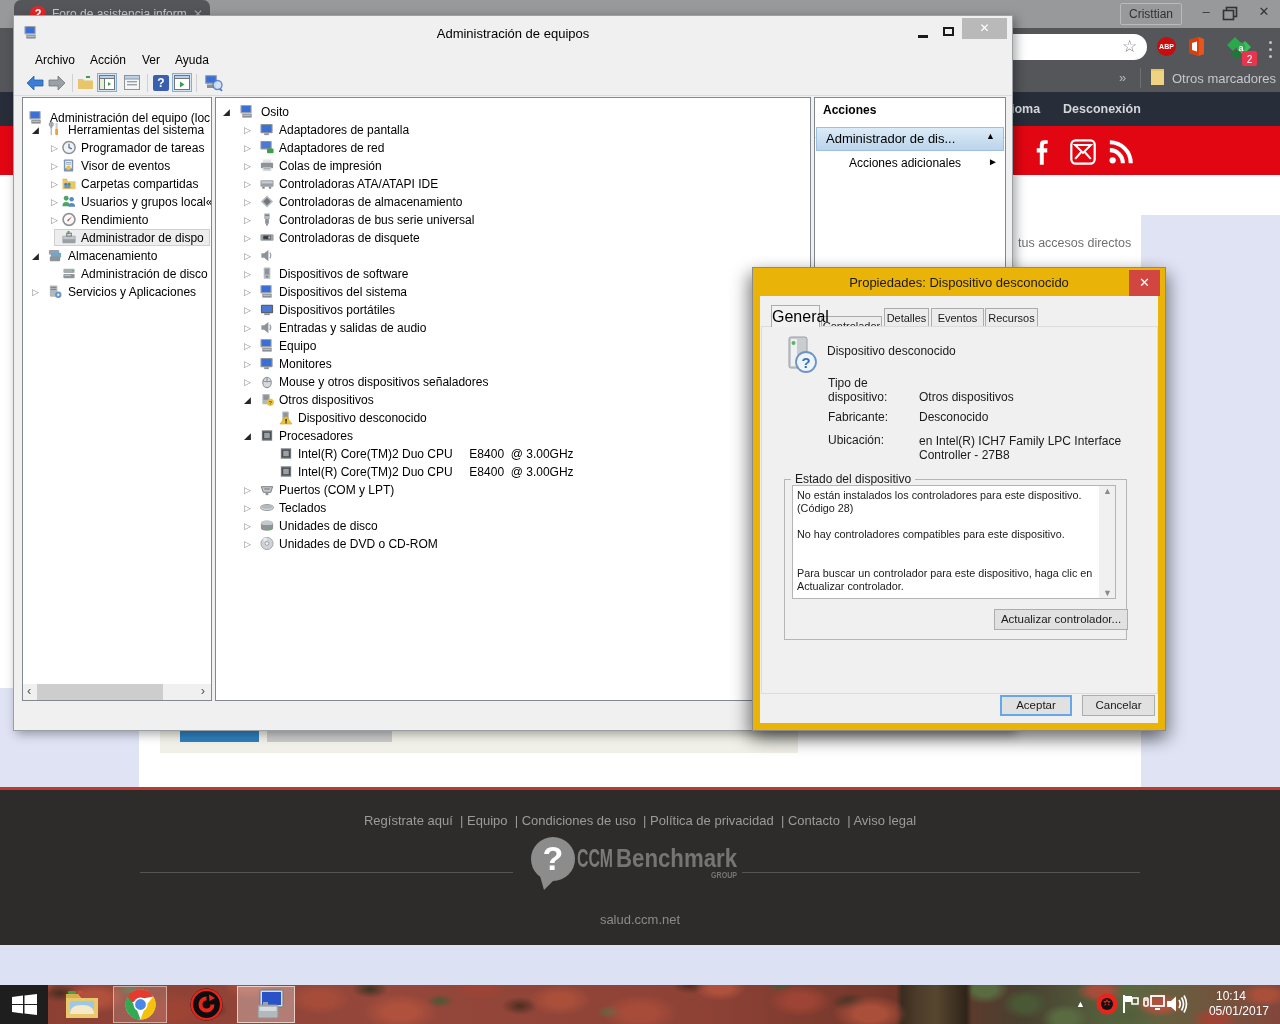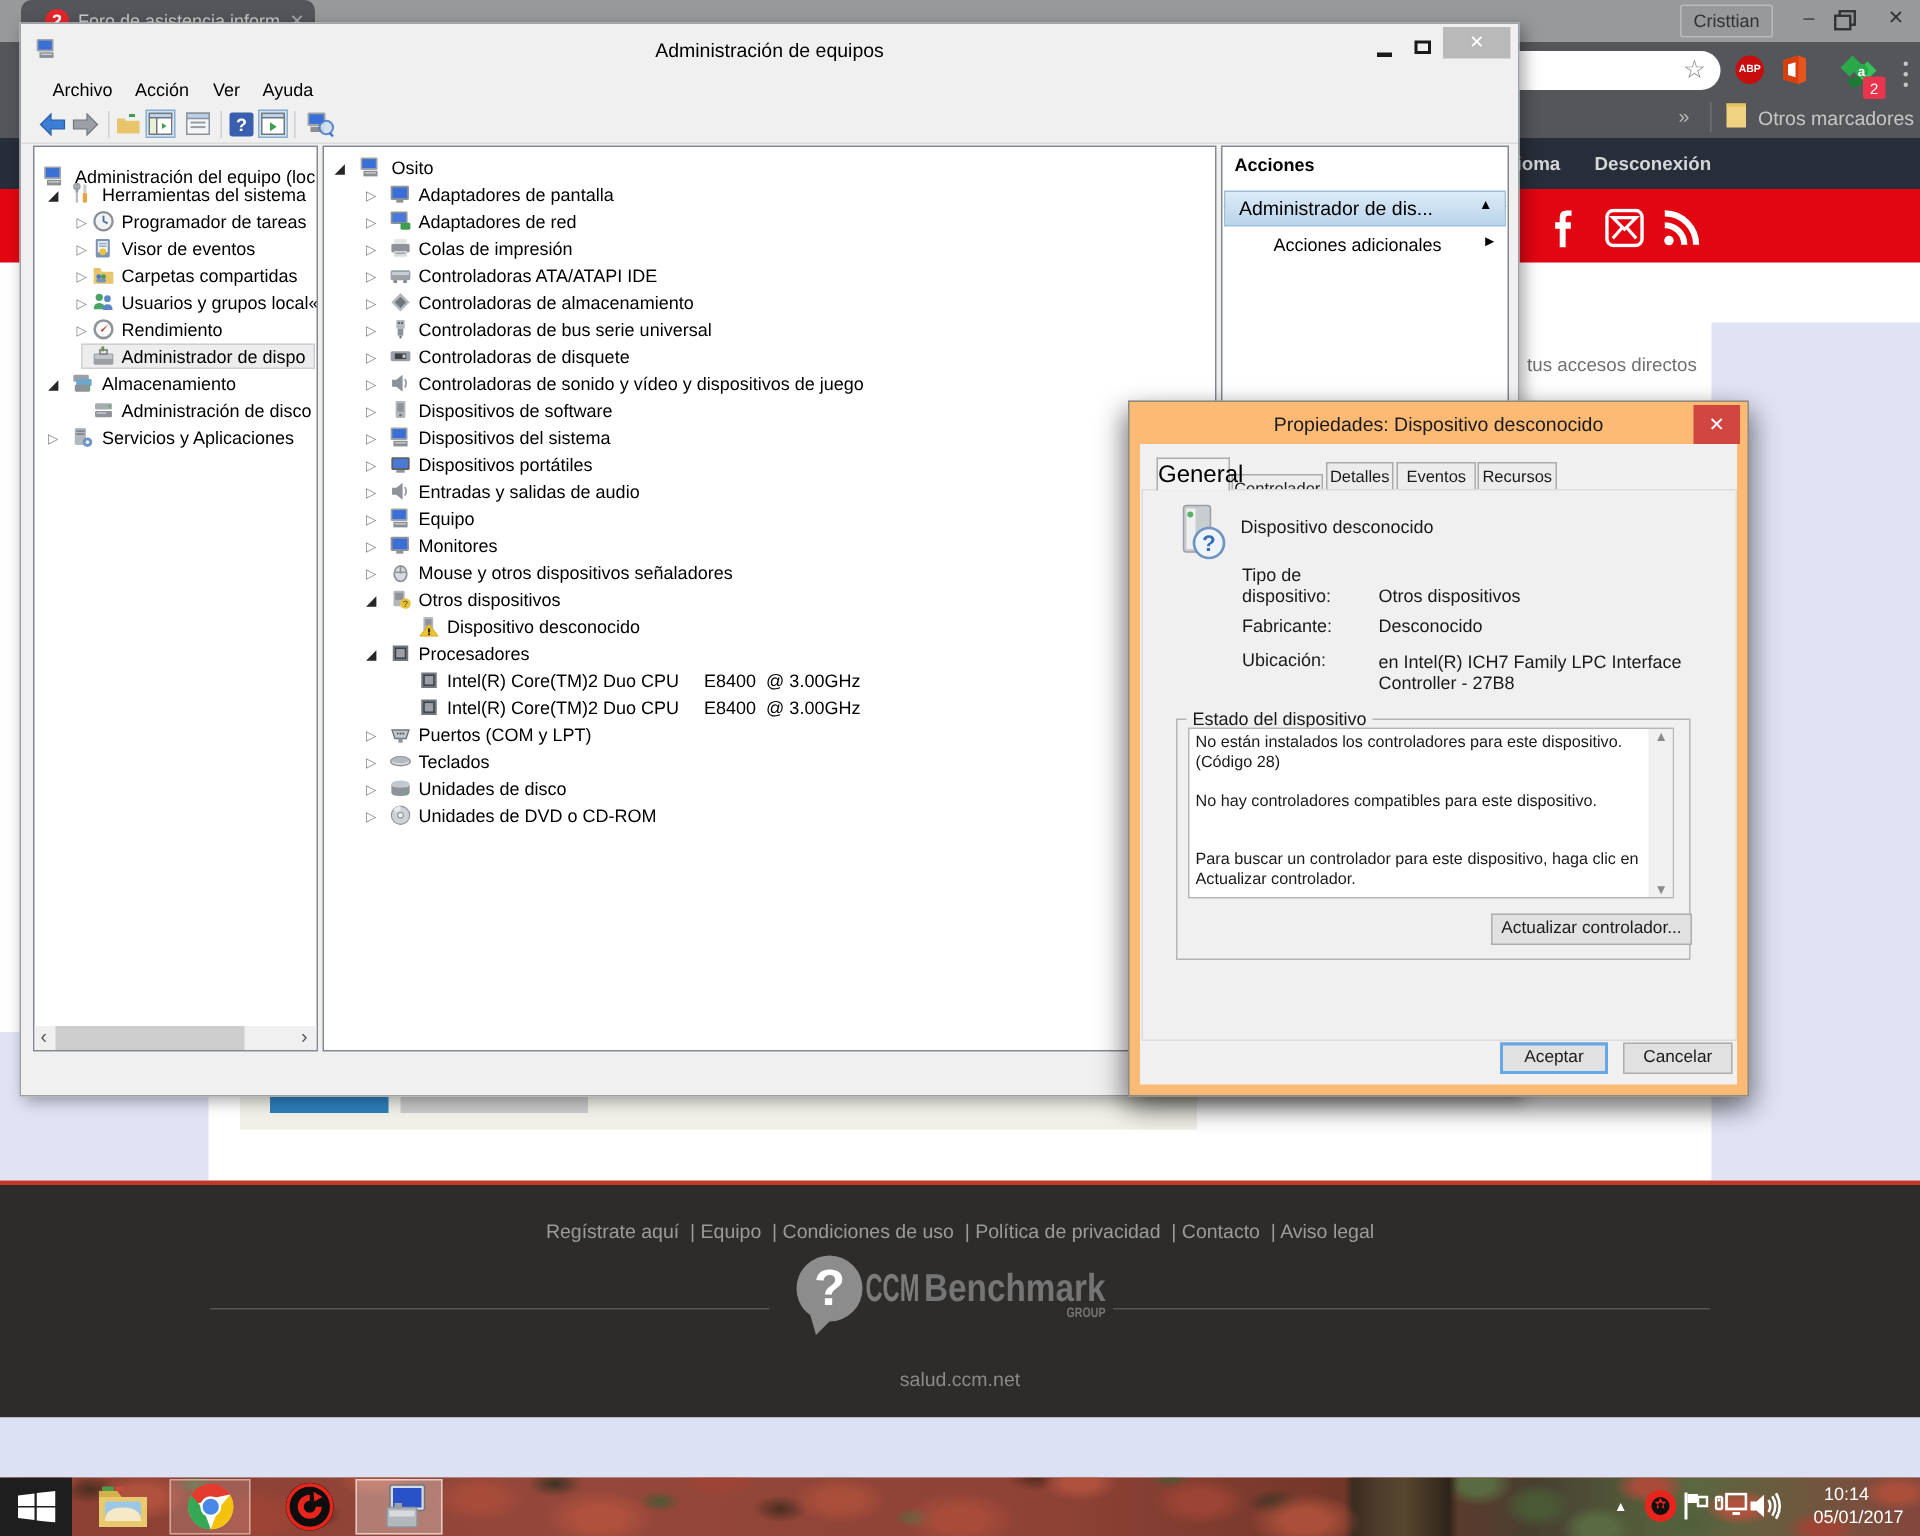--- a/index.html
+++ b/index.html
@@ -49,21 +49,21 @@
 .arrow-c { position:absolute; color:#8a8a8a; font-size:9px; top:0px; }
 .arrow-e { position:absolute; color:#262626; font-size:9px; top:0px; }
 .ic { position:absolute; width:16px; height:15px; top:1px; }
 .tbtn { top:2px; width:20px; height:19px; background:#d5e4f2; border:1px solid #88aed1; }
 #hscroll { position:absolute; left:0; bottom:0; width:188px; height:16px; background:#f0f0f0; }
 #hscroll:before { content:"‹"; position:absolute; left:4px; top:-1px; color:#555; font-size:13px; }
 #hscroll:after { content:"›"; position:absolute; right:6px; top:-1px; color:#555; font-size:13px; }
 #hscroll b { position:absolute; left:14px; top:0; width:126px; height:16px; background:#cdcdcd; }
 
 
-#dlg { left:752px; top:267px; width:414px; height:464px; background:#fdba74; border:1px solid #8a8a8a; box-shadow:-5px 7px 16px rgba(0,0,0,0.38), 5px 7px 16px rgba(0,0,0,0.3); }
+#dlg { left:752px; top:267px; width:414px; height:464px; background:#eab308; border:1px solid #8a8a8a; box-shadow:-5px 7px 16px rgba(0,0,0,0.38), 5px 7px 16px rgba(0,0,0,0.3); }
 #dlg-title { left:0; top:0; width:412px; height:28px; color:#1a1a1a; font-size:13px; text-align:center; line-height:30px; }
 #dlg-x { left:376px; top:2px; width:31px; height:26px; background:#d14641; color:#fff; text-align:center; line-height:26px; font-size:13px; }
 #dlg-body { left:7px; top:28px; width:398px; height:427px; background:#f0f0f0; }
 .tab-un { height:19px; background:#ececec; border:1px solid #acacac; border-bottom:none; text-align:center; font-size:11px; line-height:19px; color:#1a1a1a; }
 .dtx { font-size:12px; color:#1a1a1a; line-height:12px; }
 .btn { background:#e1e1e1; border:1px solid #adadad; text-align:center; font-size:11.5px; line-height:19px; color:#1a1a1a; }
 
 
 #taskbar { left:0; top:985px; width:1280px; height:39px; background:#8a4138; overflow:hidden; }
 </style>
@@ -519,21 +519,20 @@
         <svg class="ic" style="left:43px;">
           <use href="#sym-floppy"></use>
         </svg>
         <span style="position:absolute;left:63px;">Controladoras de disquete</span>
       </div>
 <div class="trow" style="top:149px;">
         <span class="arrow-c" style="left:28px;">▷</span>
         <svg class="ic" style="left:43px;">
           <use href="#sym-speaker"></use>
         </svg>
-        <span style="position:absolute;left:63px;">Controladoras de sonido y vídeo y dispositivos de juego</span>
       </div>
 <div class="trow" style="top:167px;">
         <span class="arrow-c" style="left:28px;">▷</span>
         <svg class="ic" style="left:43px;">
           <use href="#sym-card2"></use>
         </svg>
         <span style="position:absolute;left:63px;">Dispositivos de software</span>
       </div>
 <div class="trow" style="top:185px;">
         <span class="arrow-c" style="left:28px;">▷</span>

